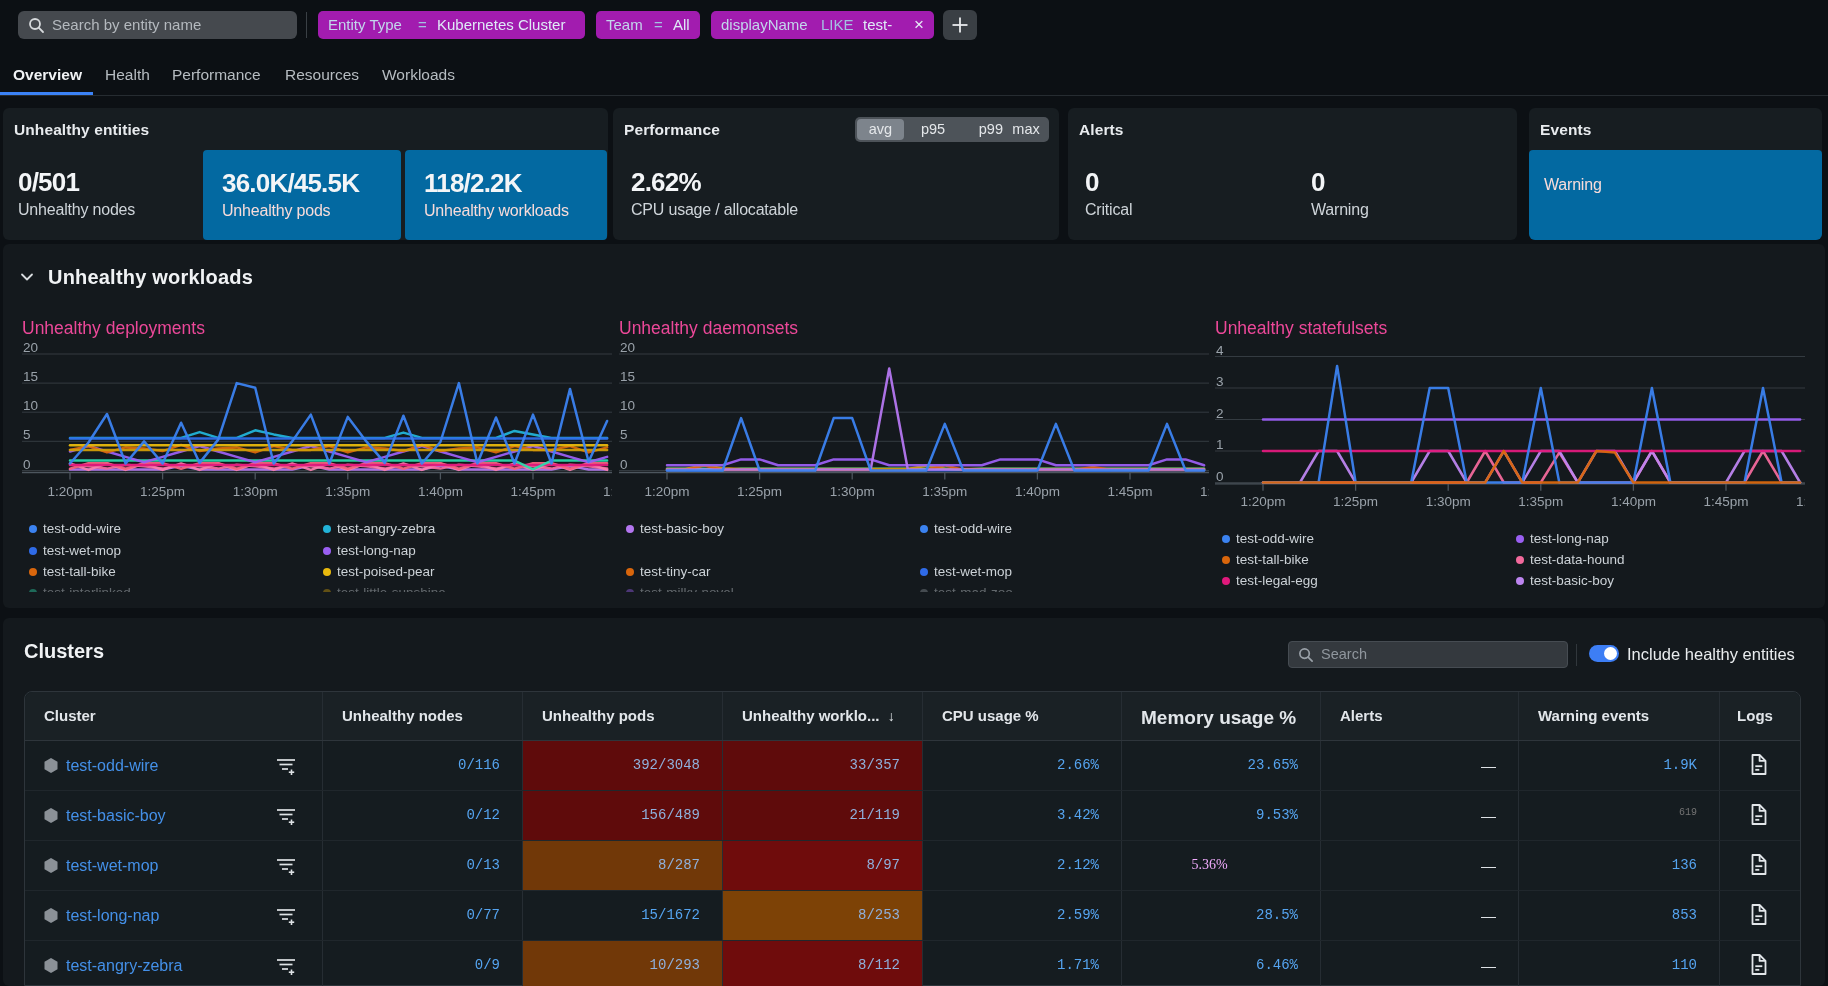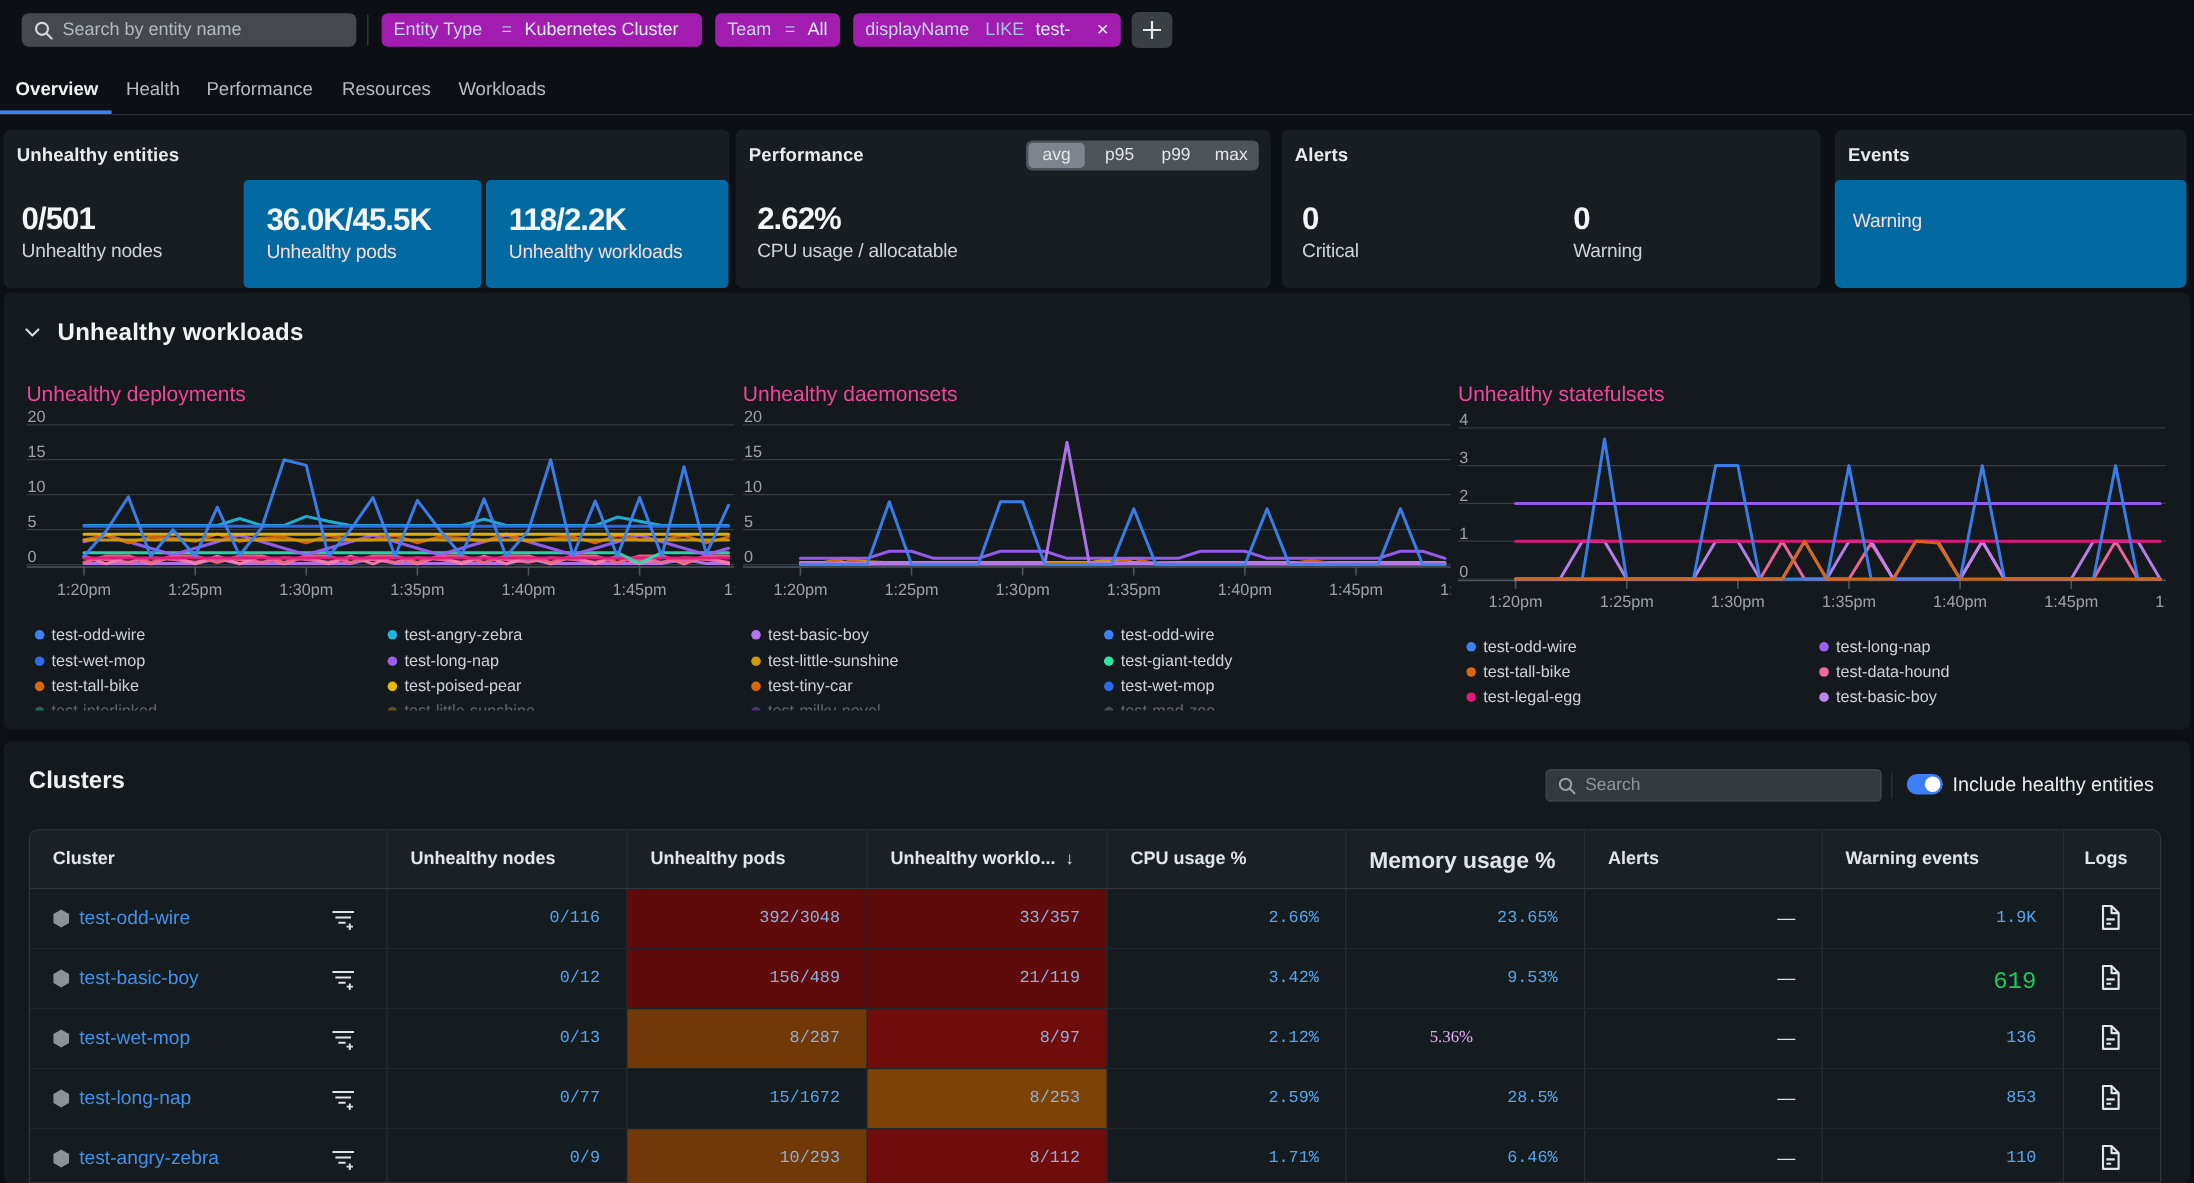--- a/index.html
+++ b/index.html
@@ -74,21 +74,21 @@
     <div class="big">118/2.2K</div>
     <div class="slab">Unhealthy workloads</div>
   </div>
 </div>
 
 <div class="card" style="left:613px;top:108px;width:446px;height:132px;">
   <div class="ctitle">Performance</div>
   <div class="abs" style="left:242px;top:9px;width:194px;height:25px;background:#4d5359;border-radius:5px;font-size:14.5px;color:#e4e7ea;line-height:25px;">
     <span class="abs" style="left:2px;top:2px;width:47px;height:21px;background:#7d848c;border-radius:4px;text-align:center;line-height:21px;">avg</span>
     <span class="abs" style="left:55px;width:46px;text-align:center;">p95</span>
-    <span class="abs" style="left:102px;width:46px;text-align:center;">p99</span>
+    <span class="abs" style="left:102px;width:46px;text-align:right;">p99</span>
     <span class="abs" style="left:149px;width:44px;text-align:center;">max</span>
   </div>
   <div class="abs" style="left:18px;top:61px;">
     <div class="big">2.62%</div>
     <div class="slab">CPU usage / allocatable</div>
   </div>
 </div>
 
 <div class="card" style="left:1068px;top:108px;width:449px;height:132px;">
   <div class="ctitle">Alerts</div>
@@ -227,21 +227,20 @@
 <text x="603.6" y="506" fill="#9aa2aa" font-size="13.5" text-anchor="middle" font-family="Liberation Sans, sans-serif">1:50pm</text>
   </svg>
 <div class="abs" style="left:22px;top:521px;width:580px;height:71px;overflow:hidden;">
     <div class="lgr" style="top:0px;opacity:1.0"><span class="dot" style="background:#3b82f0"></span><span class="lgt" style="width:280px">test-odd-wire</span><span class="dot" style="background:#22b3d8"></span><span class="lgt">test-angry-zebra</span></div>
     <div class="lgr" style="top:22px;opacity:1.0"><span class="dot" style="background:#2f6be8"></span><span class="lgt" style="width:280px">test-wet-mop</span><span class="dot" style="background:#9a5ff2"></span><span class="lgt">test-long-nap</span></div>
     <div class="lgr" style="top:43px;opacity:1.0"><span class="dot" style="background:#d9660c"></span><span class="lgt" style="width:280px">test-tall-bike</span><span class="dot" style="background:#e8b90d"></span><span class="lgt">test-poised-pear</span></div>
     <div class="lgr" style="top:64px;opacity:0.42"><span class="dot" style="background:#2cd9ac"></span><span class="lgt" style="width:280px">test-interlinked</span><span class="dot" style="background:#cf9d08"></span><span class="lgt">test-little-sunshine</span></div>
   </div>
 <div class="abs" style="left:619px;top:521px;width:580px;height:71px;overflow:hidden;">
     <div class="lgr" style="top:0px;opacity:1.0"><span class="dot" style="background:#b476f0"></span><span class="lgt" style="width:280px">test-basic-boy</span><span class="dot" style="background:#3b82f0"></span><span class="lgt">test-odd-wire</span></div>
-    <div class="lgr" style="top:22px;opacity:1.0"><span class="dot" style="background:#cf9d08"></span><span class="lgt" style="width:280px">test-little-sunshine</span><span class="dot" style="background:#2ee6a0"></span><span class="lgt">test-giant-teddy</span></div>
     <div class="lgr" style="top:43px;opacity:1.0"><span class="dot" style="background:#d9660c"></span><span class="lgt" style="width:280px">test-tiny-car</span><span class="dot" style="background:#2f6be8"></span><span class="lgt">test-wet-mop</span></div>
     <div class="lgr" style="top:64px;opacity:0.42"><span class="dot" style="background:#9a5ff2"></span><span class="lgt" style="width:280px">test-milky-novel</span><span class="dot" style="background:#8a9197"></span><span class="lgt">test-mad-zoo</span></div>
   </div>
 <div class="abs" style="left:1215px;top:531px;width:580px;">
     <div class="lgr" style="top:0px;opacity:1.0"><span class="dot" style="background:#3b82f0"></span><span class="lgt" style="width:280px">test-odd-wire</span><span class="dot" style="background:#9a5ff2"></span><span class="lgt">test-long-nap</span></div>
     <div class="lgr" style="top:21px;opacity:1.0"><span class="dot" style="background:#d9660c"></span><span class="lgt" style="width:280px">test-tall-bike</span><span class="dot" style="background:#f2699c"></span><span class="lgt">test-data-hound</span></div>
     <div class="lgr" style="top:42px;opacity:1.0"><span class="dot" style="background:#e0197c"></span><span class="lgt" style="width:280px">test-legal-egg</span><span class="dot" style="background:#bd85f0"></span><span class="lgt">test-basic-boy</span></div>
   </div>
 
 <div class="abs" style="left:3px;top:618px;width:1822px;height:368px;background:#14191d;border-radius:6px;"></div>
@@ -318,21 +317,21 @@
  <line x1="12.8" y1="16.2" x2="18.2" y2="16.2" stroke="#dfe3e6" stroke-width="1.6"></line>
 </svg></span>
 <span class="abs" style="left:322px;top:807px;width:178px;text-align:right;font-family:'Liberation Mono',monospace;font-size:14px;color:#55a4f0;">0/12</span>
 <div class="abs" style="left:523px;top:791px;width:199px;height:49px;background:#5f0b0b;"></div>
 <span class="abs" style="left:522px;top:807px;width:178px;text-align:right;font-family:'Liberation Mono',monospace;font-size:14px;color:#8fb0dc;">156/489</span>
 <div class="abs" style="left:723px;top:791px;width:199px;height:49px;background:#5f0b0b;"></div>
 <span class="abs" style="left:722px;top:807px;width:178px;text-align:right;font-family:'Liberation Mono',monospace;font-size:14px;color:#8fb0dc;">21/119</span>
 <span class="abs" style="left:922px;top:807px;width:177px;text-align:right;font-family:'Liberation Mono',monospace;font-size:14px;color:#55a4f0;">3.42%</span>
 <span class="abs" style="left:1121px;top:807px;width:177px;text-align:right;font-family:'Liberation Mono',monospace;font-size:14px;color:#55a4f0;">9.53%</span>
 <span class="abs" style="left:1320px;top:807px;width:176px;text-align:right;font-size:15px;color:#dde1e5;">—</span>
-<span class="abs" style="left:1518px;top:807px;width:179px;text-align:right;font-family:'Liberation Mono',monospace;font-size:20px;color:#22c55e;">619</span>
+<span class="abs" style="left:1518px;top:807px;width:179px;text-align:right;font-family:'Liberation Mono',monospace;font-size:10px;color:#737373;">619</span>
 <span class="abs" style="left:1751px;top:804px;"><svg width="16" height="21" viewBox="0 0 16 21">
  <path d="M1.5 1 H8.6 L14.5 6.9 V20 H1.5 Z" fill="none" stroke="#e2e6e9" stroke-width="1.8" stroke-linejoin="round"></path>
  <path d="M8.6 1 V6.9 H14.5" fill="none" stroke="#e2e6e9" stroke-width="1.8" stroke-linejoin="round"></path>
  <line x1="4.3" y1="12.2" x2="11.3" y2="12.2" stroke="#e2e6e9" stroke-width="1.8"></line>
  <line x1="4.3" y1="15.8" x2="8.3" y2="15.8" stroke="#e2e6e9" stroke-width="1.8"></line>
 </svg></span>
 <div class="abs" style="left:25px;top:890px;width:1775px;height:1px;background:#20272c;"></div>
 <span class="abs" style="left:43px;top:857px;"><svg width="16" height="17" viewBox="0 0 16 17" style="vertical-align:-3px">
       <path d="M8 1 L14.5 4.75 L14.5 12.25 L8 16 L1.5 12.25 L1.5 4.75 Z" fill="#8b9197"></path>
     </svg></span>

